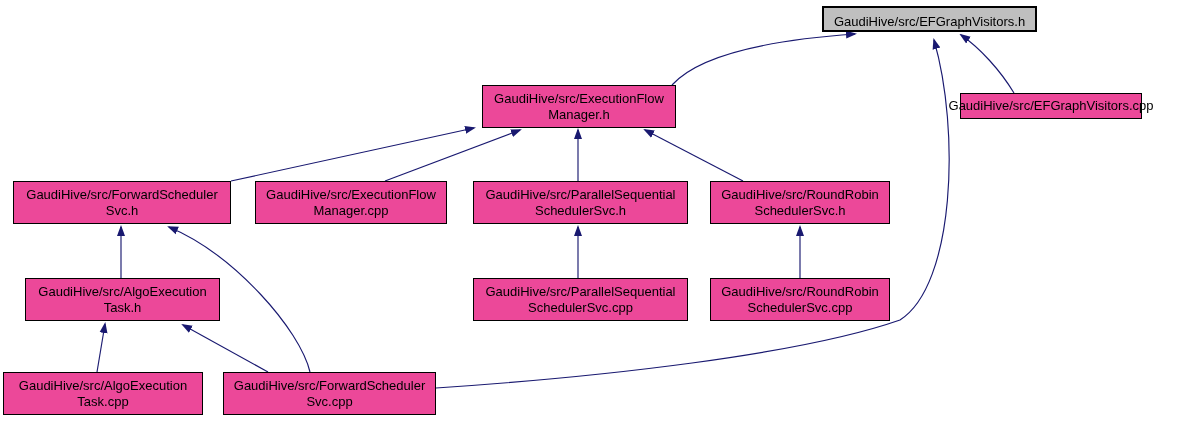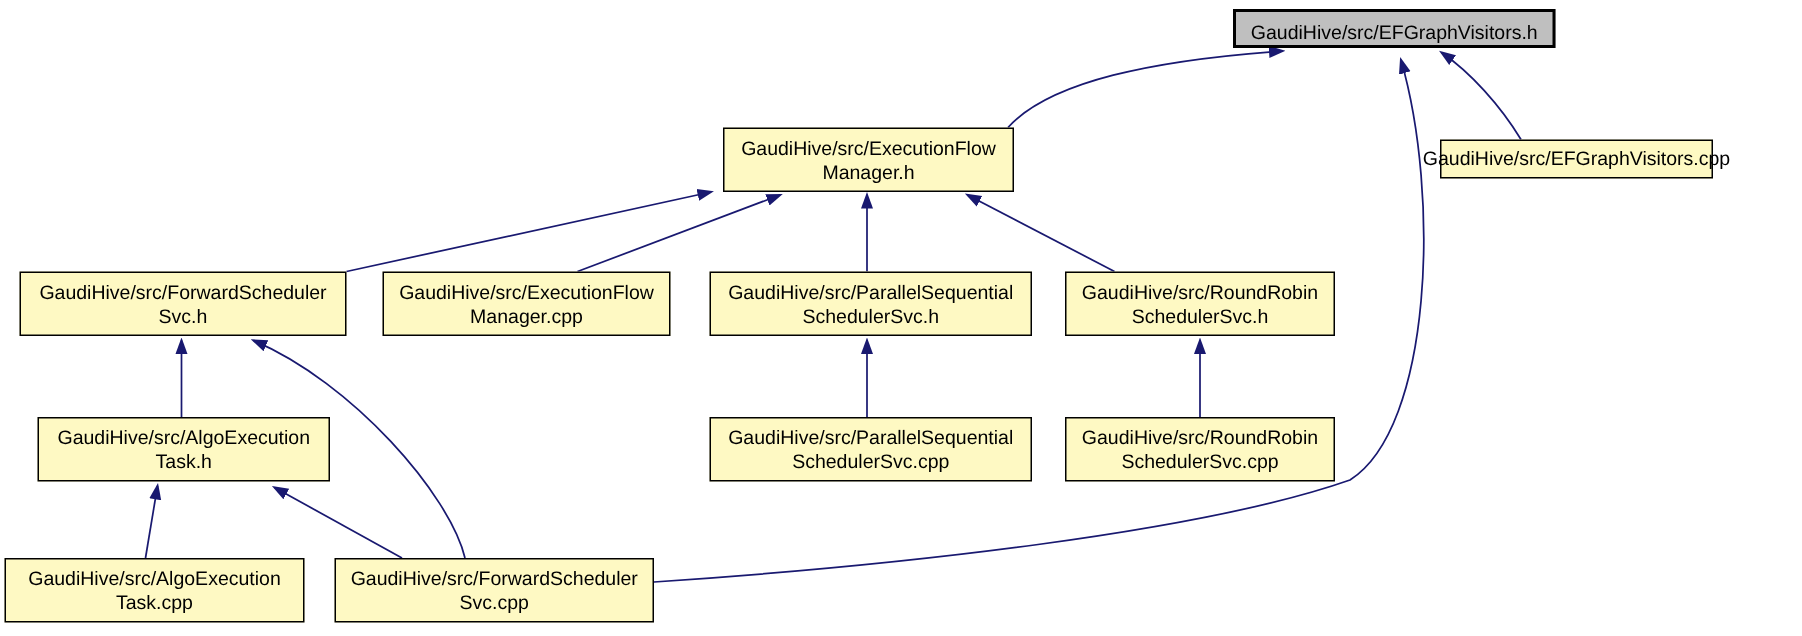--- a/index.html
+++ b/index.html
@@ -27,21 +27,21 @@
     stroke: #191970;
     stroke-width: 1.15;
   }
   .node {
     position: absolute;
     box-sizing: border-box;
     display: flex;
     flex-direction: column;
     justify-content: center;
     align-items: center;
-    background: #fef9c3;
+    background: #ec4899;
     border: 1px solid #000000;
     color: #000000;
     font-size: 13px;
     line-height: 16px;
     text-align: center;
     white-space: nowrap;
     cursor: pointer;
   }
   .node.current {
     background: #bfbfbf;

